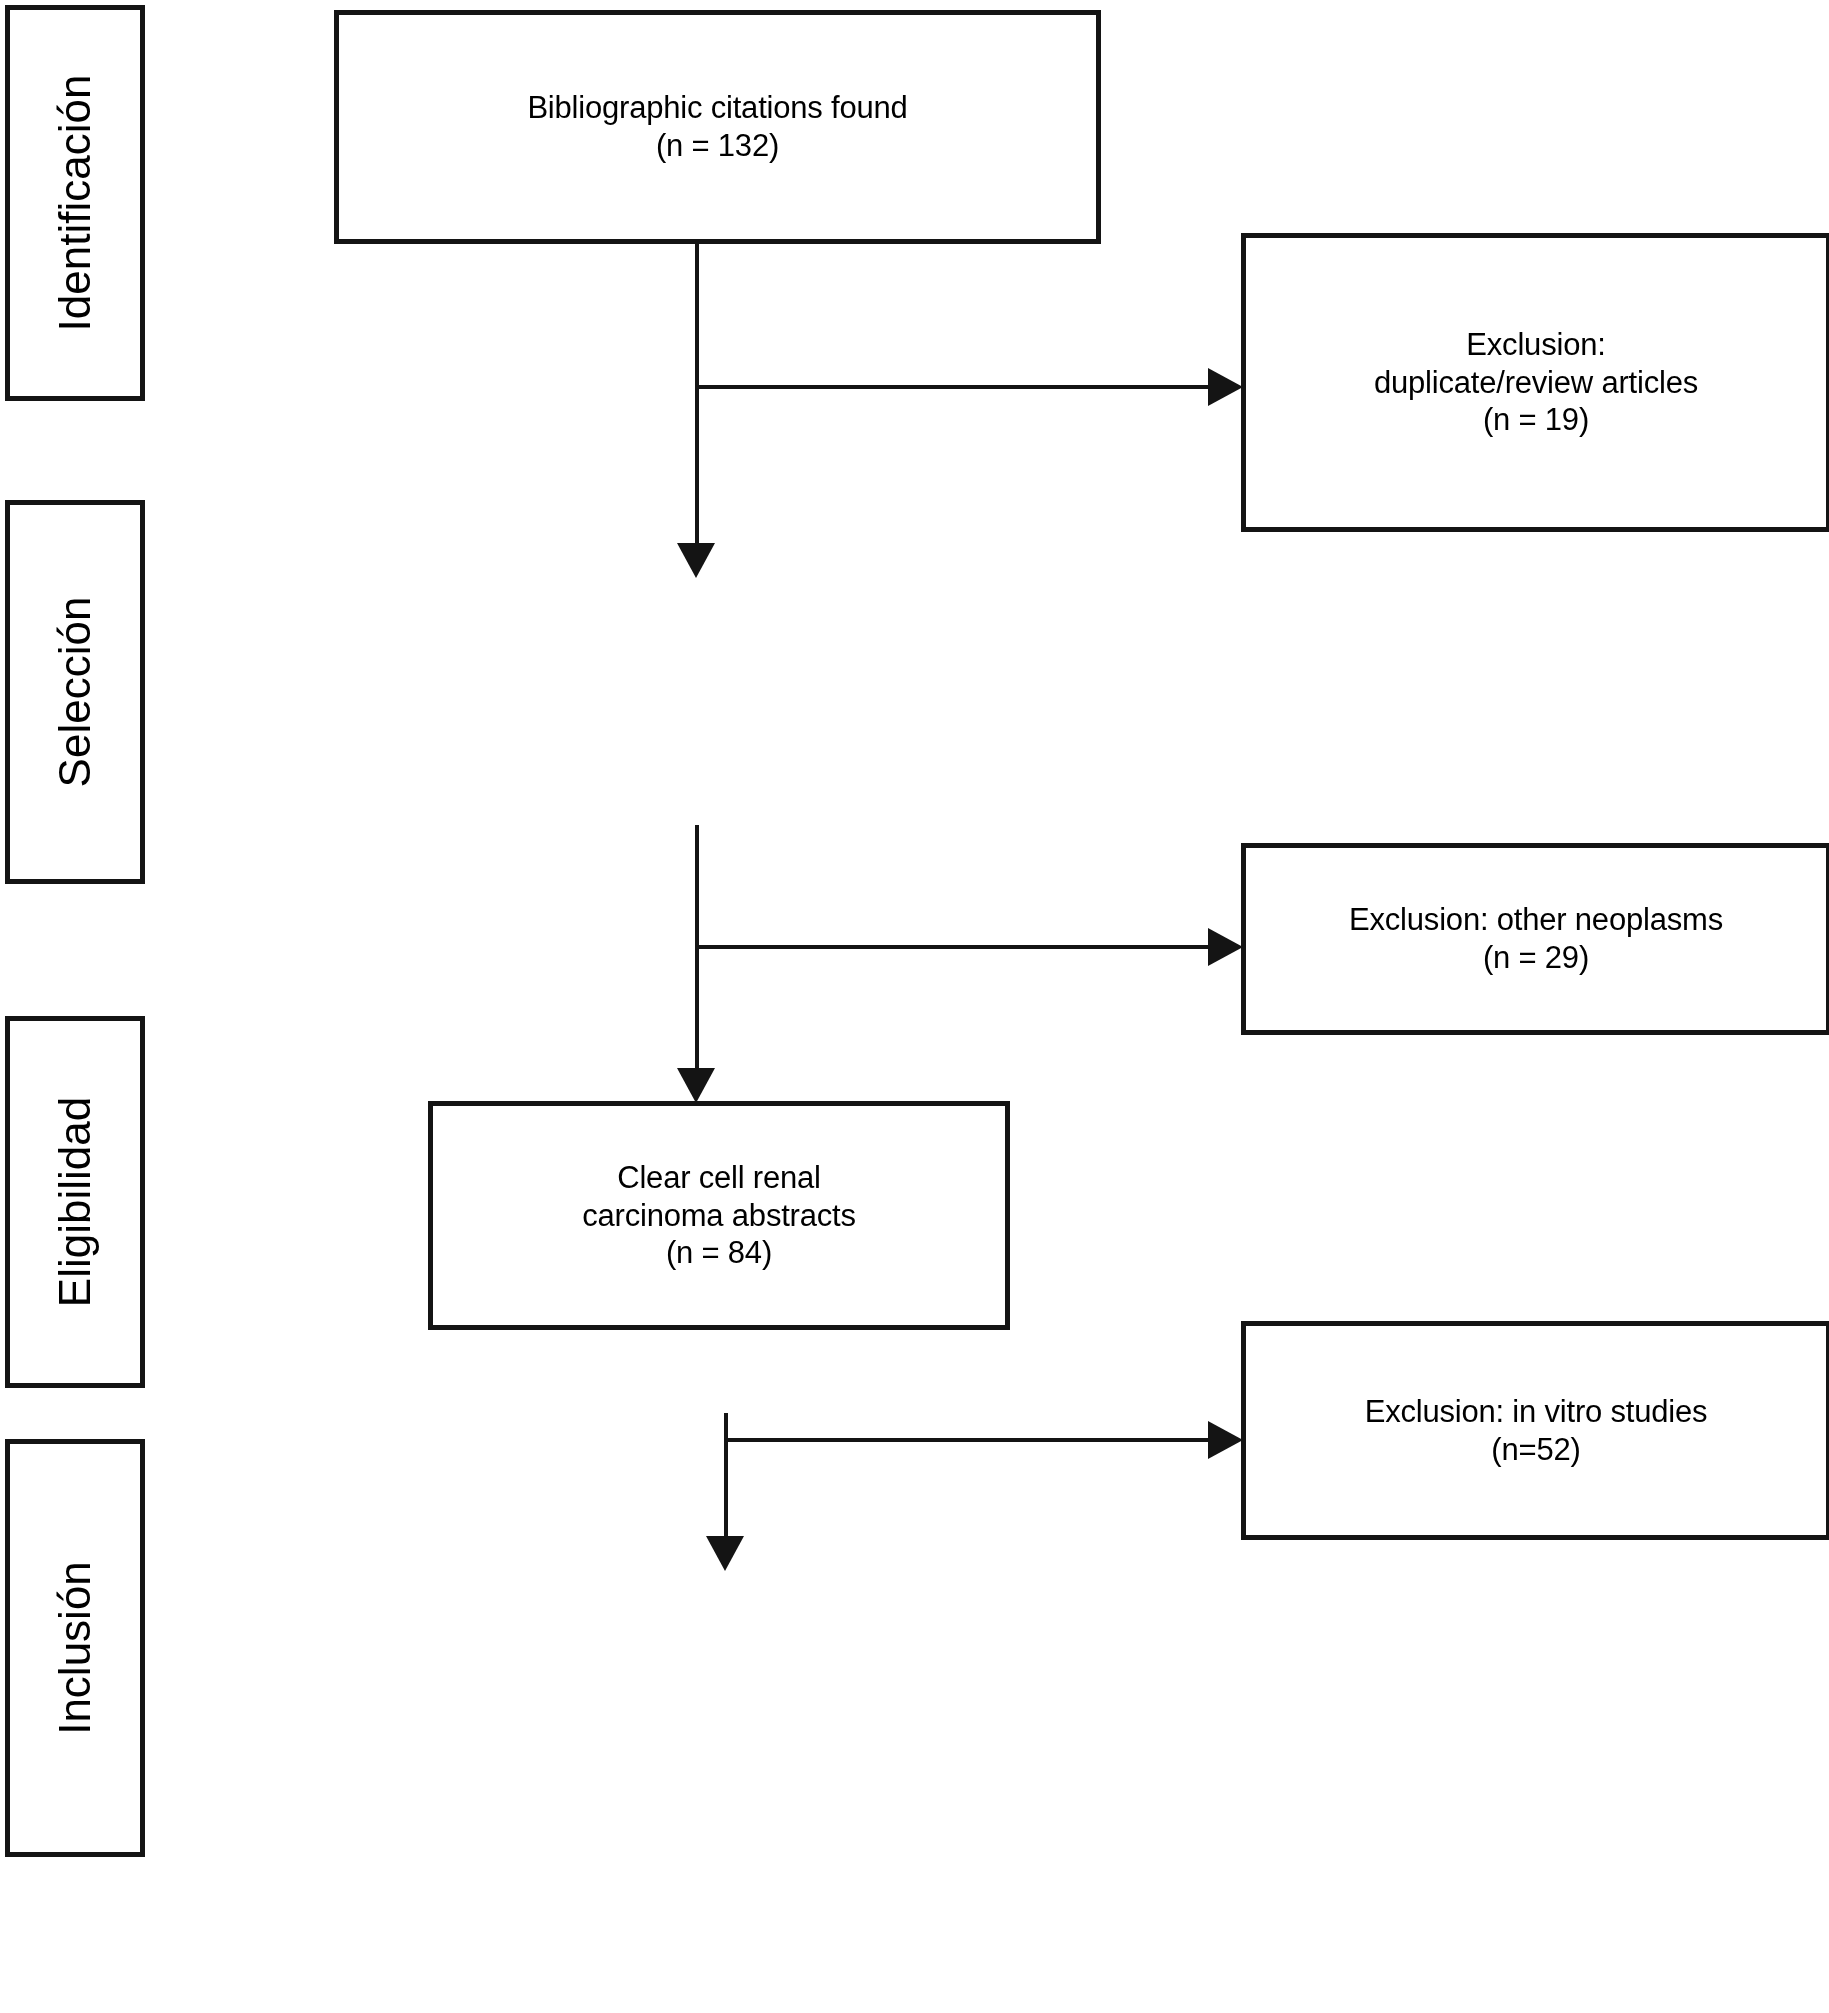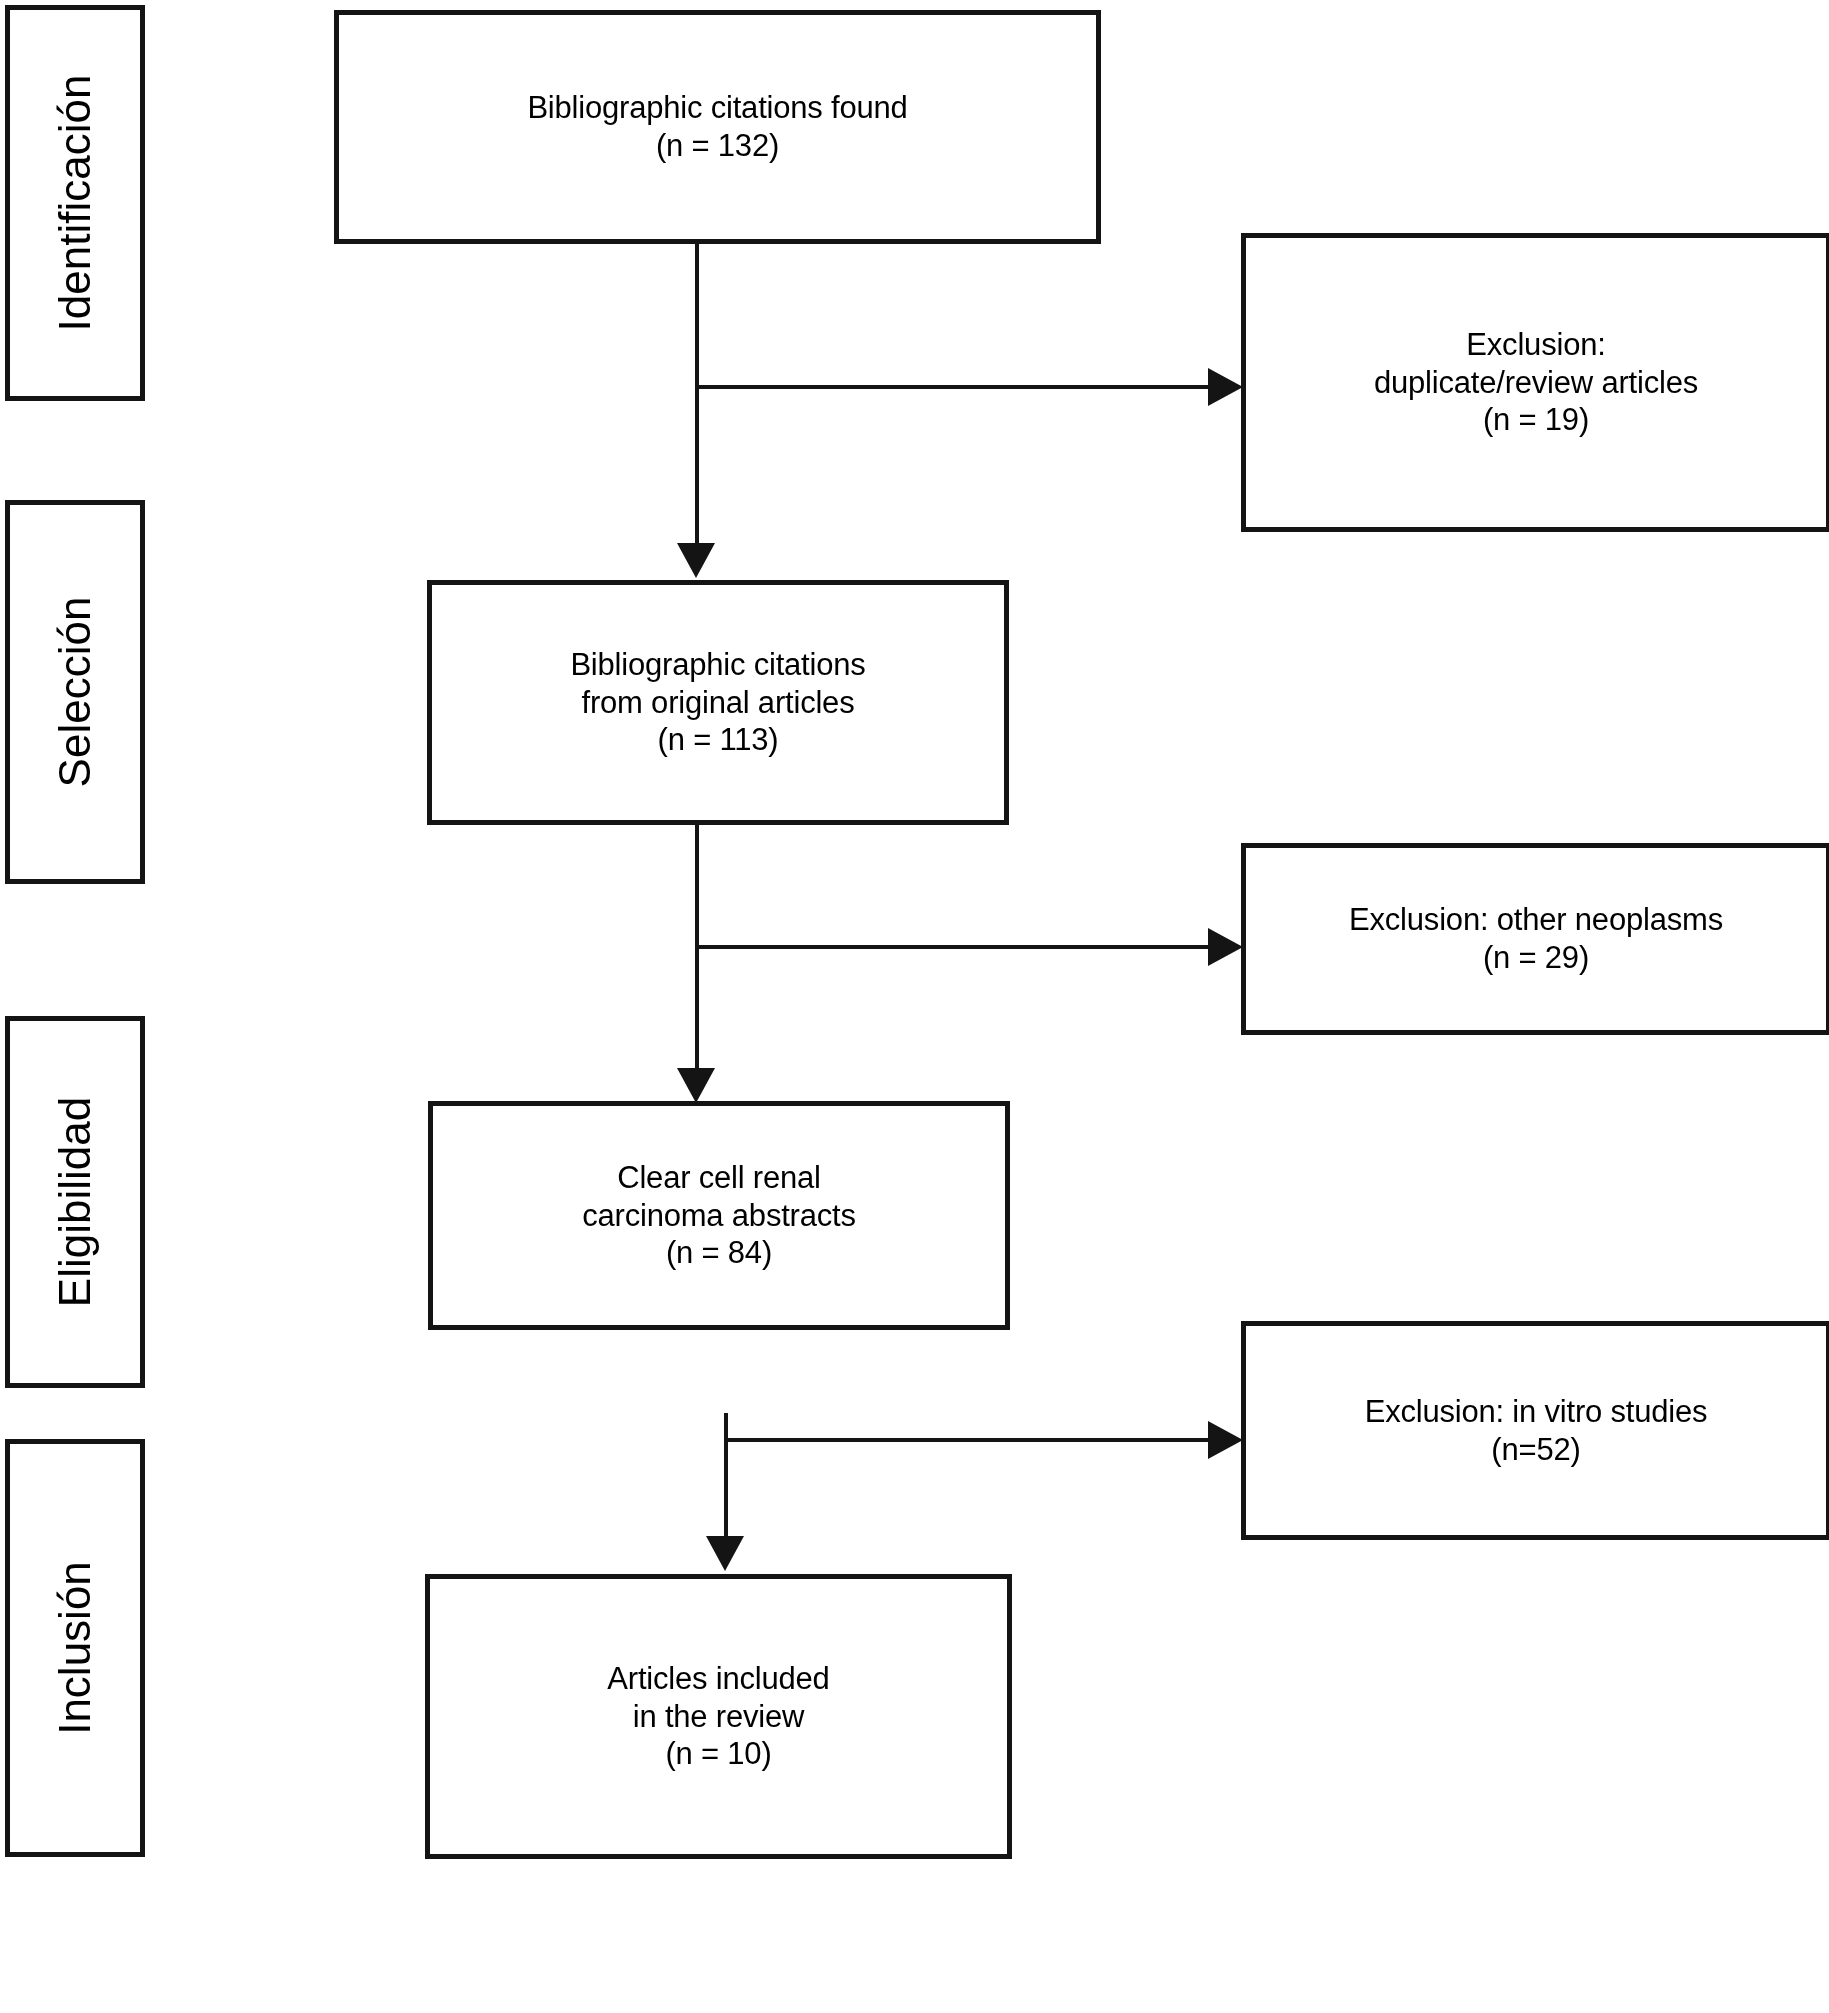--- a/index.html
+++ b/index.html
@@ -105,37 +105,27 @@
 
   <div class="stage" style="left:5px; top:1439px; width:140px; height:418px;">
     <span class="vtxt">Inclusión</span>
   </div>
 
   <div class="box" style="left:334px; top:10px; width:767px; height:234px;">
     <div class="txt"><span>Bibliographic citations found</span>
 <span>(n = 132)</span></div>
   </div>
 
-  <div class="box" style="left:427px; top:580px; width:582px; height:245px;">
-    <div class="txt"><span>Bibliographic citations</span>
-<span>from original articles</span>
-<span>(n = 113)</span></div>
-  </div>
 
   <div class="box" style="left:428px; top:1101px; width:582px; height:229px;">
     <div class="txt"><span>Clear cell renal</span>
 <span>carcinoma abstracts</span>
 <span>(n = 84)</span></div>
   </div>
 
-  <div class="box" style="left:425px; top:1574px; width:587px; height:285px;">
-    <div class="txt"><span>Articles included</span>
-<span>in the review</span>
-<span>(n = 10)</span></div>
-  </div>
 
   <div class="box" style="left:1241px; top:233px; width:590px; height:299px;">
     <div class="txt"><span>Exclusion:</span>
 <span>duplicate/review articles</span>
 <span>(n = 19)</span></div>
   </div>
 
   <div class="box" style="left:1241px; top:843px; width:590px; height:192px;">
     <div class="txt"><span>Exclusion: other neoplasms</span>
 <span>(n = 29)</span></div>

